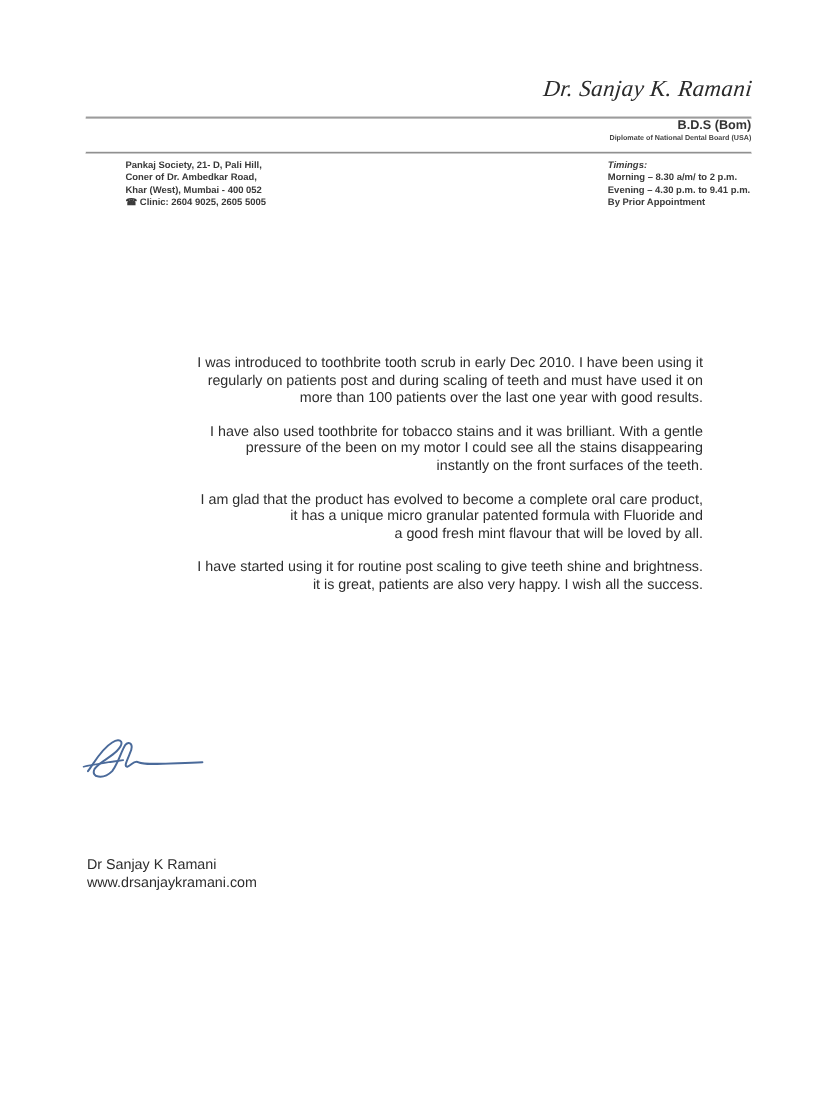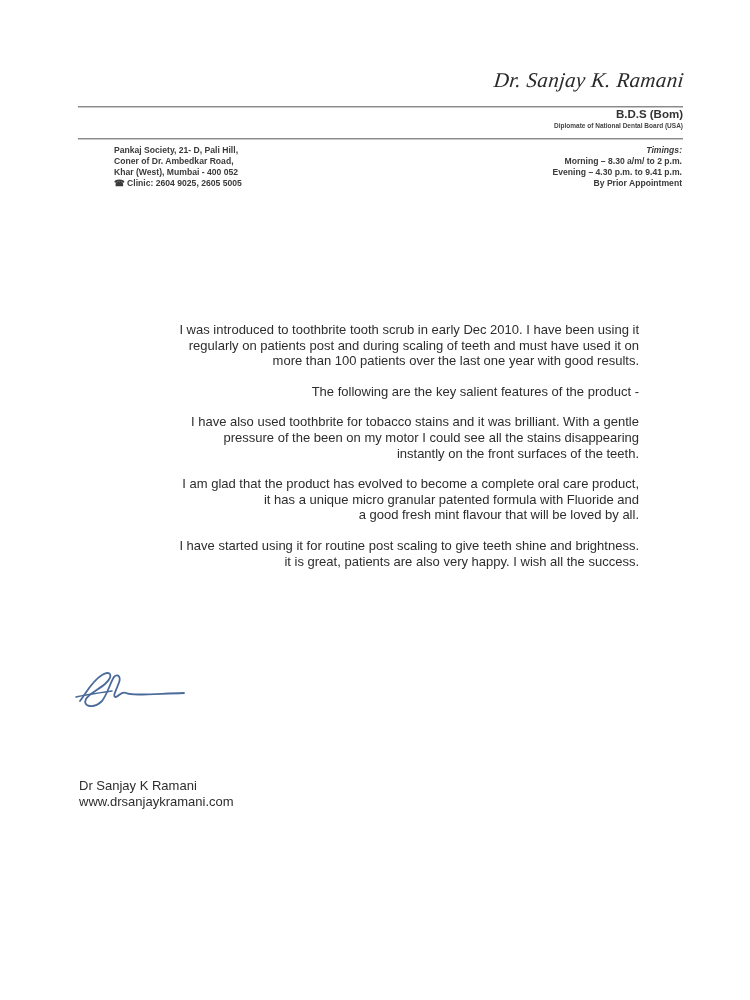--- a/index.html
+++ b/index.html
@@ -3,21 +3,21 @@
 <meta charset="utf-8">
 <style>
   html, body { margin:0; padding:0; background:#ffffff; }
   body { width:750px; height:1000px; position:relative; overflow:hidden; color:#2a2a2a; font-family:"Liberation Sans", sans-serif; }
   .abs { position:absolute; }
   .doc-name { right:66px; top:68px; font-family:"Liberation Serif", serif; font-style:italic; font-size:21px; color:#2b2b2b; letter-spacing:0.3px; transform:skewX(-6deg); }
   .rule { left:78px; width:605px; height:1px; background:#8a8a8a; border-bottom:1px solid #c8c8c8; }
   .degree { right:67px; top:108px; font-size:11.5px; font-weight:bold; color:#333; text-align:right; }
   .diploma { right:67px; top:122px; font-size:6.5px; font-weight:bold; color:#444; text-align:right; }
   .address { left:82px; top:145px; font-size:8.6px; line-height:11px; font-weight:bold; color:#3a3a3a;margin-left:32px; }
-  .timings { right:68px; top:145px; font-size:8.6px; line-height:11px; font-weight:bold; color:#3a3a3a; text-align:right; }
+  .timings { right:68px; top:145px; font-size:8.6px; line-height:11px; font-weight:bold; color:#3a3a3a; }
   .timings .ttl { font-style:italic; }
   .body { left:79px; top:322px; width:560px; font-size:13px; line-height:15.6px; color:#2d2d2d;text-align:right; }
   .body p { margin:0 0 15px 0; white-space:pre-line; }
   .sig { left:72px; top:663px; }
   .signer { left:79px; top:734px; font-size:13px; line-height:16px; color:#2d2d2d;margin-top:44px; }
 </style>
 </head>
 <body>
 
 <div class="abs doc-name">Dr. Sanjay K. Ramani</div>
@@ -40,21 +40,20 @@
   <div class="ttl">Timings:</div>
   <div>Morning – 8.30 a/m/ to 2 p.m.</div>
   <div>Evening – 4.30 p.m. to 9.41 p.m.</div>
   <div>By Prior Appointment</div>
 </div>
 
 <div class="abs body">
   <p>I was introduced to toothbrite tooth scrub in early Dec 2010. I have been using it
 regularly on patients post and during scaling of teeth and must have used it on
 more than 100 patients over the last one year with good results.</p>
-  <p>The following are the key salient features of the product -</p>
   <p>I have also used toothbrite for tobacco stains and it was brilliant. With a gentle
 pressure of the been on my motor I could see all the stains disappearing
 instantly on the front surfaces of the teeth.</p>
   <p>I am glad that the product has evolved to become a complete oral care product,
 it has a unique micro granular patented formula with Fluoride and
 a good fresh mint flavour that will be loved by all.</p>
   <p>I have started using it for routine post scaling to give teeth shine and brightness.
 it is great, patients are also very happy. I wish all the success.</p>
 </div>
 

